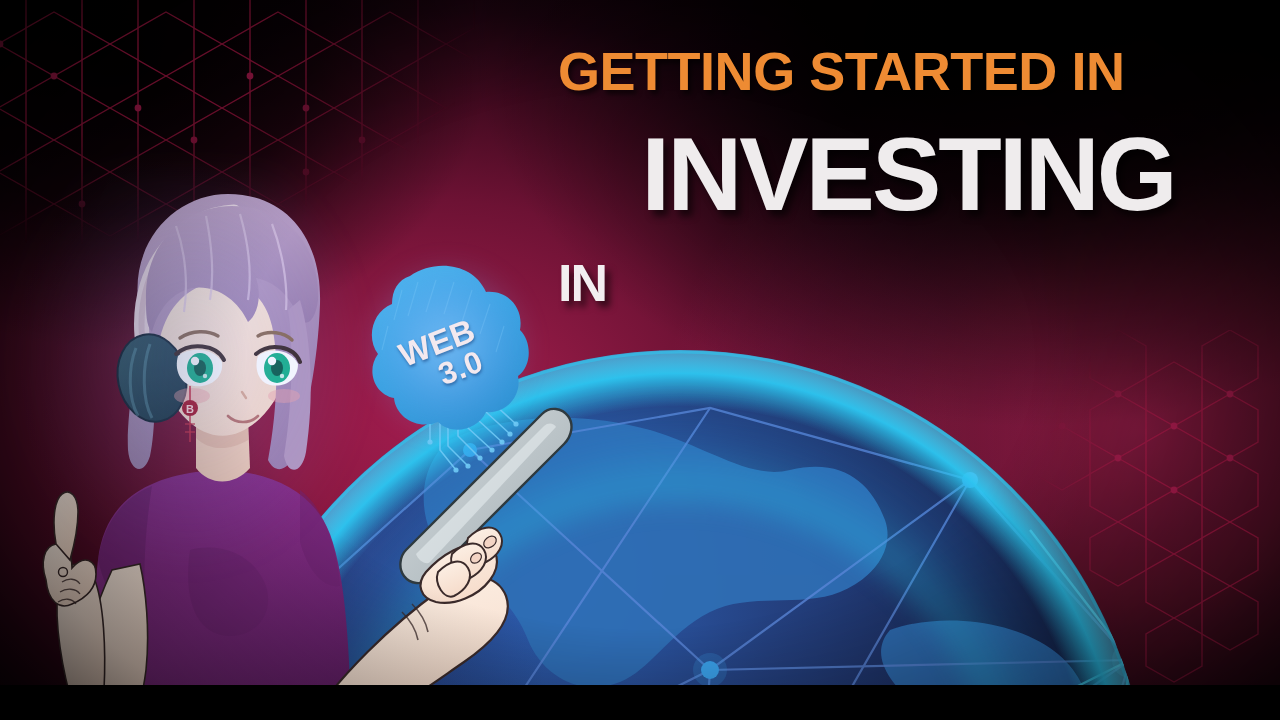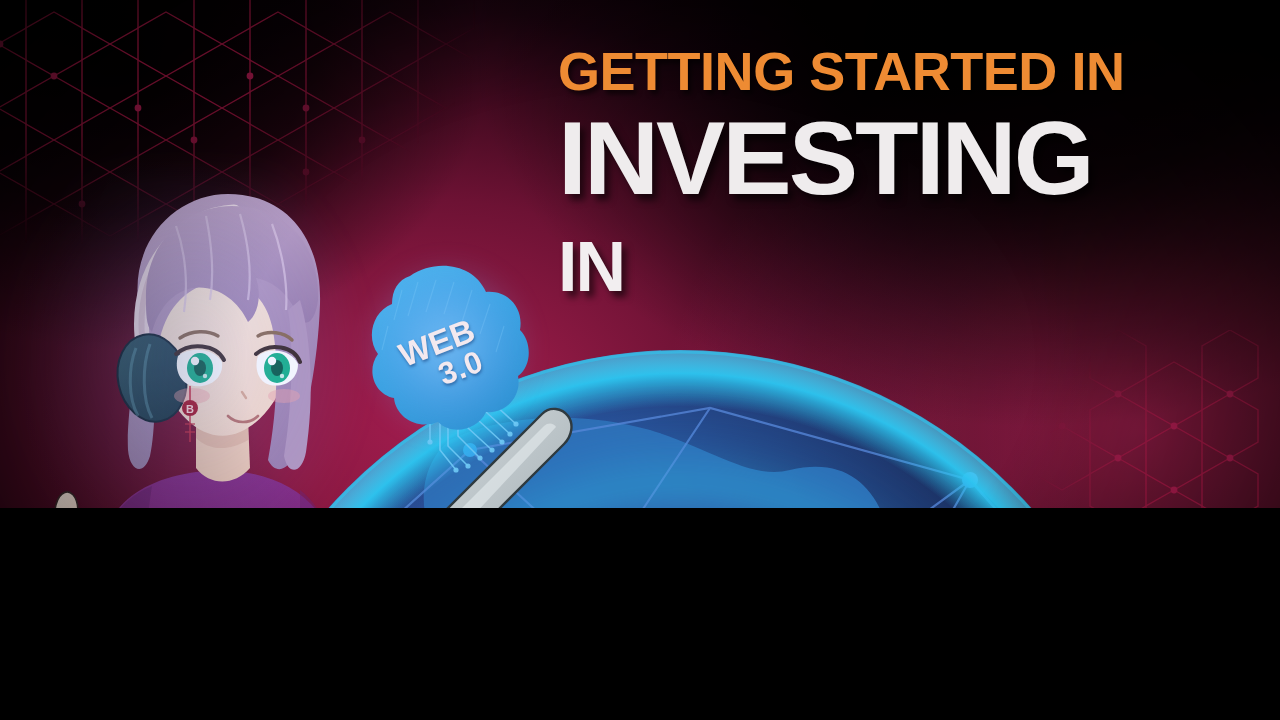--- a/index.html
+++ b/index.html
@@ -1,19 +1,19 @@
 <!DOCTYPE html>
 <html><head>
 <meta charset="utf-8">
 <style>
   html,body{margin:0;padding:0;background:#000;}
   body{font-family:"Liberation Sans",sans-serif;}
 
   #stage{
-    position:relative;width:1280px;height:508px;overflow:hidden;
+    position:relative;width:1280px;height:685px;overflow:hidden;
     background:#050105;
   }
 
   
   .bg-base{position:absolute;inset:0;background:#0a0206;}
   .bg-glow-main{
     position:absolute;inset:0;
     background:radial-gradient(ellipse 660px 500px at 430px 420px,
       #a11c4e 0%, #8d1943 22%, #6d1234 44%, #430a20 64%, #1d0410 82%, #090105 100%);
   }
@@ -85,30 +85,31 @@
     font-weight:700;text-transform:uppercase;white-space:nowrap;
     font-family:"Liberation Sans",sans-serif;
   }
   .t-eyebrow{
     font-size:53px;line-height:56px;letter-spacing:-.5px;
     color:#ee8b33;
     transform:scaleX(1.02);transform-origin:left center;
     text-shadow:3px 4px 5px rgba(0,0,0,.62);
   }
   .t-main{
-    font-size:104px;line-height:104px;letter-spacing:-3px;margin-top:6px;
+    font-size:104px;line-height:104px;letter-spacing:-3px;margin-top:22px;
     color:#efeced;
     transform:scaleX(1.0);transform-origin:left center;
     text-shadow:5px 6px 7px rgba(0,0,0,.60);
+    text-align:center;
   }
   .t-third{
     margin-top:2px;display:flex;align-items:baseline;gap:16px;
   }
   .t-in{
-    font-size:70px;line-height:110px;letter-spacing:-2px;
+    font-size:52px;line-height:110px;letter-spacing:-2px;
     color:#f2eef0;font-weight:700;
     text-shadow:5px 6px 7px rgba(0,0,0,.60);
   }
   .t-web3{
     font-size:116px;line-height:110px;letter-spacing:-4px;
     color:#2ec8f2;font-weight:700;
     text-shadow:5px 6px 8px rgba(0,0,0,.66);
   }
 </style>
 </head>

